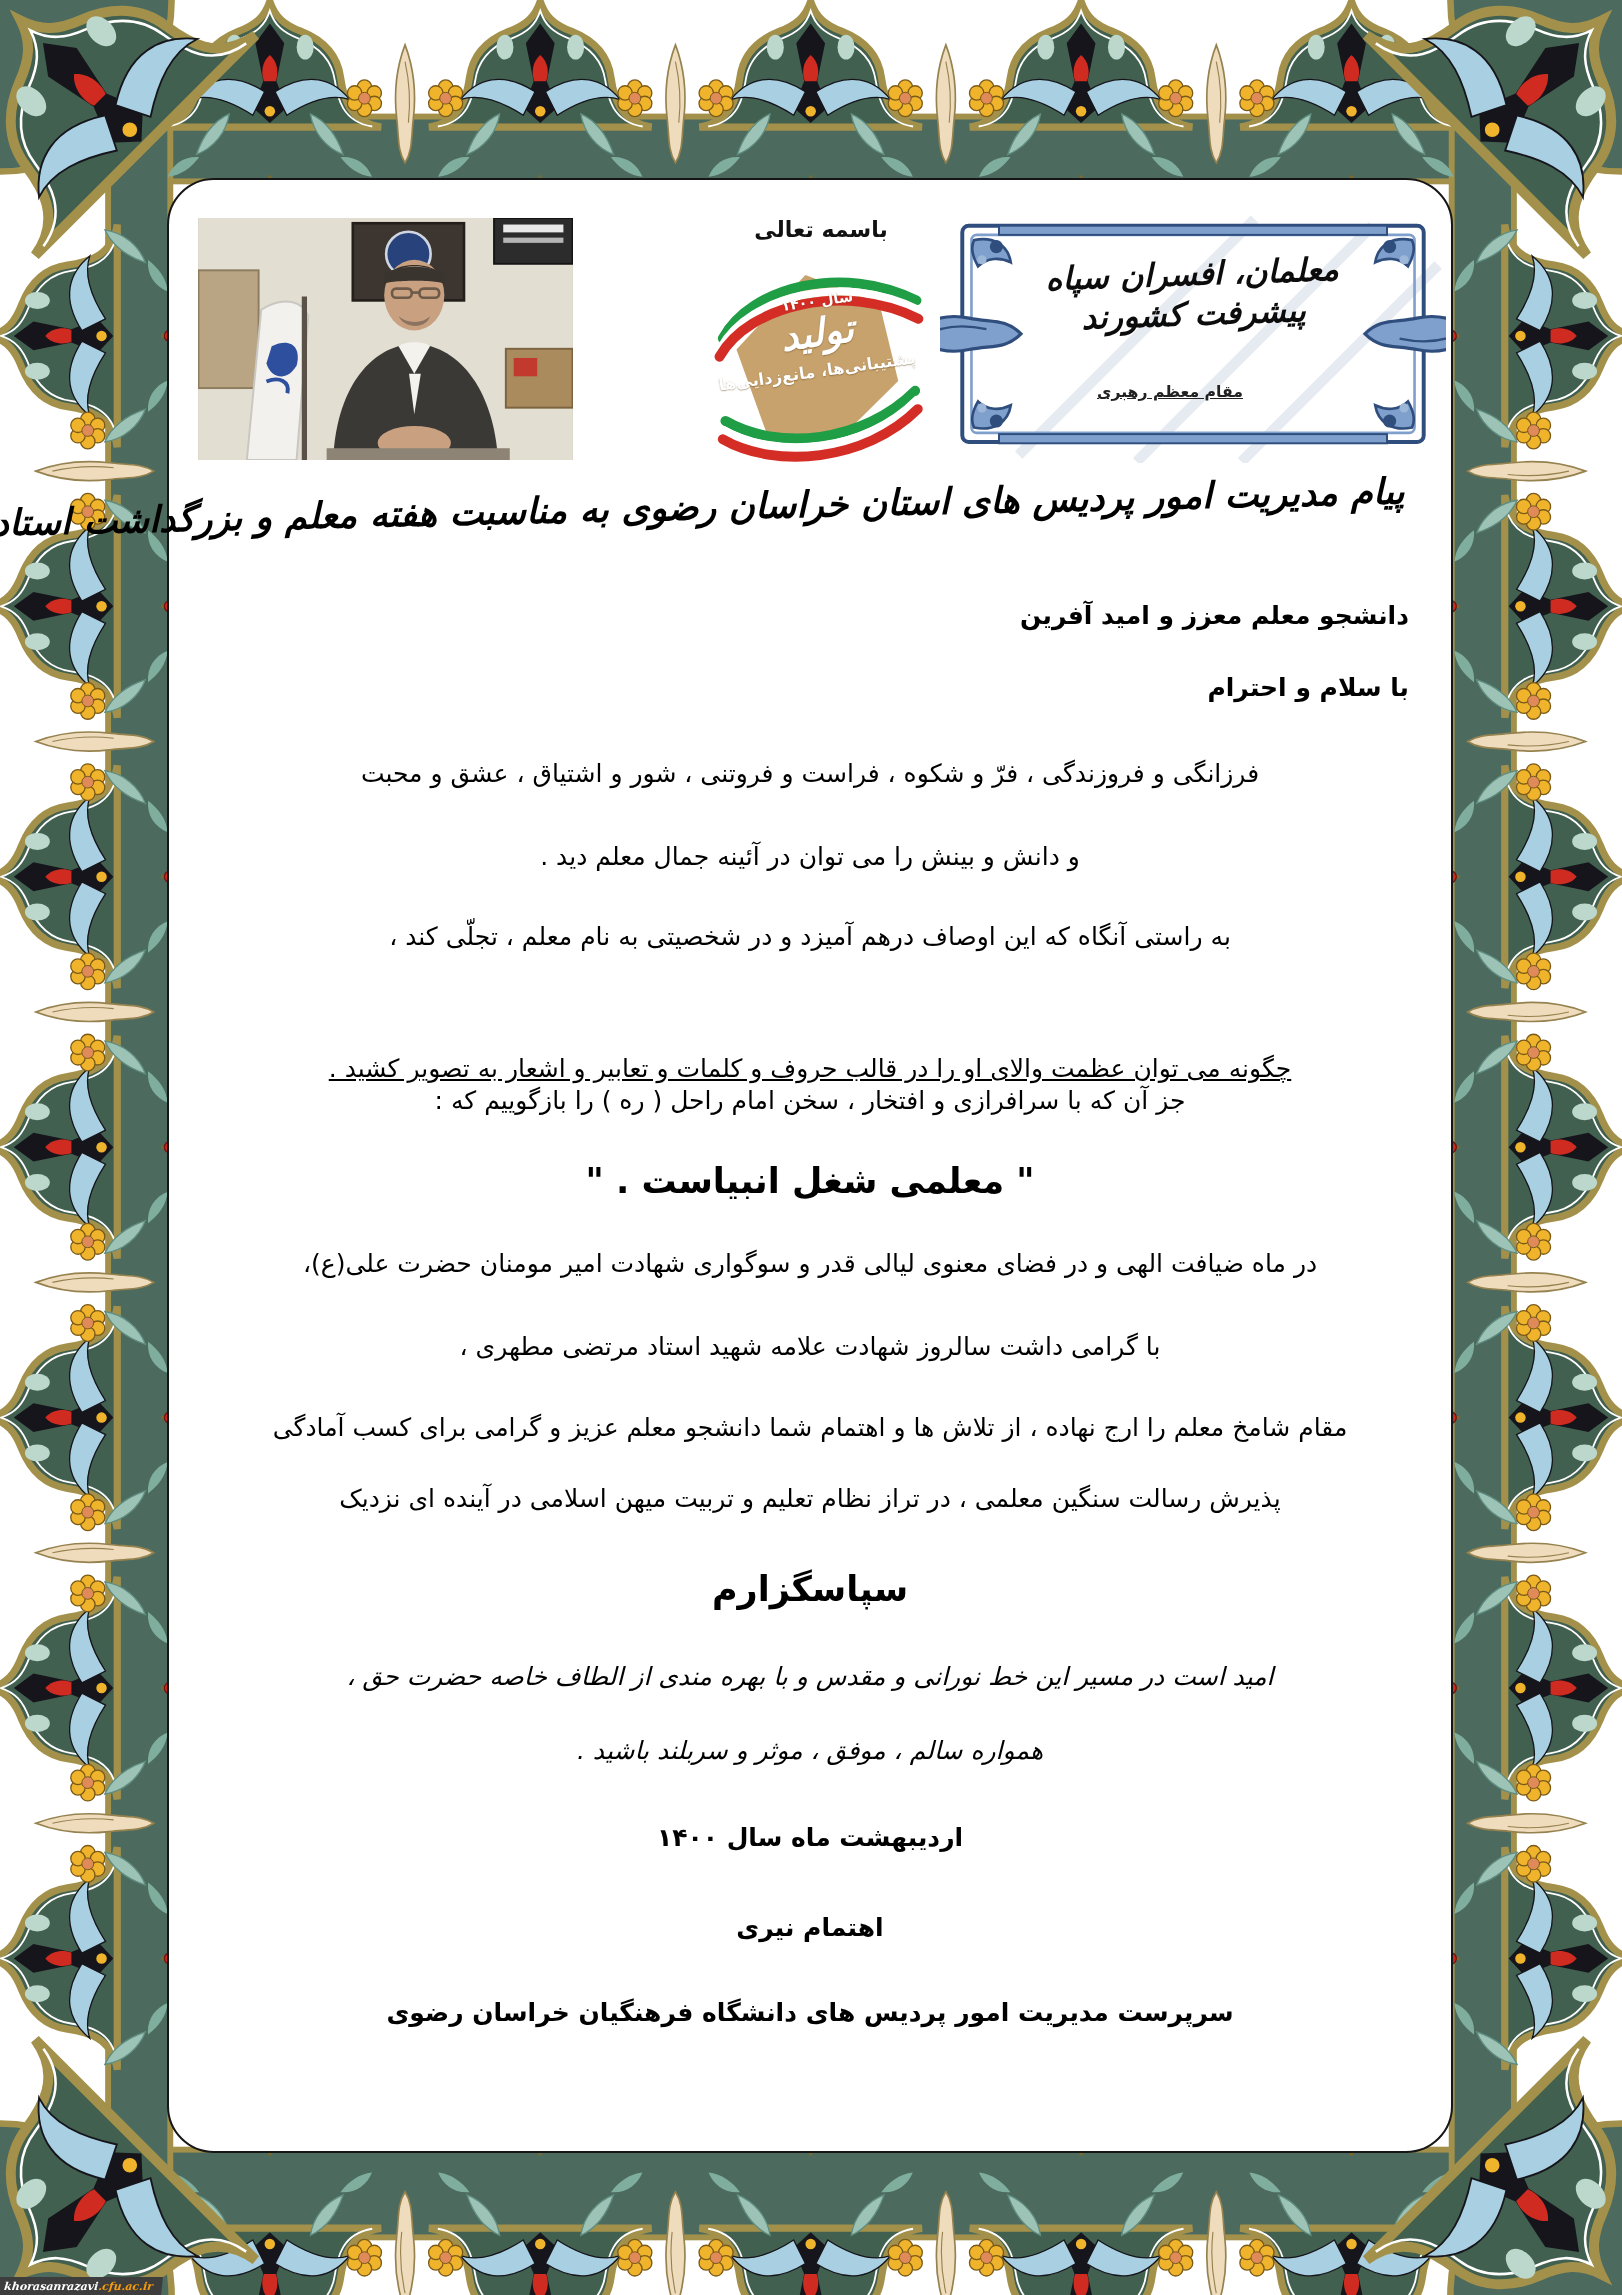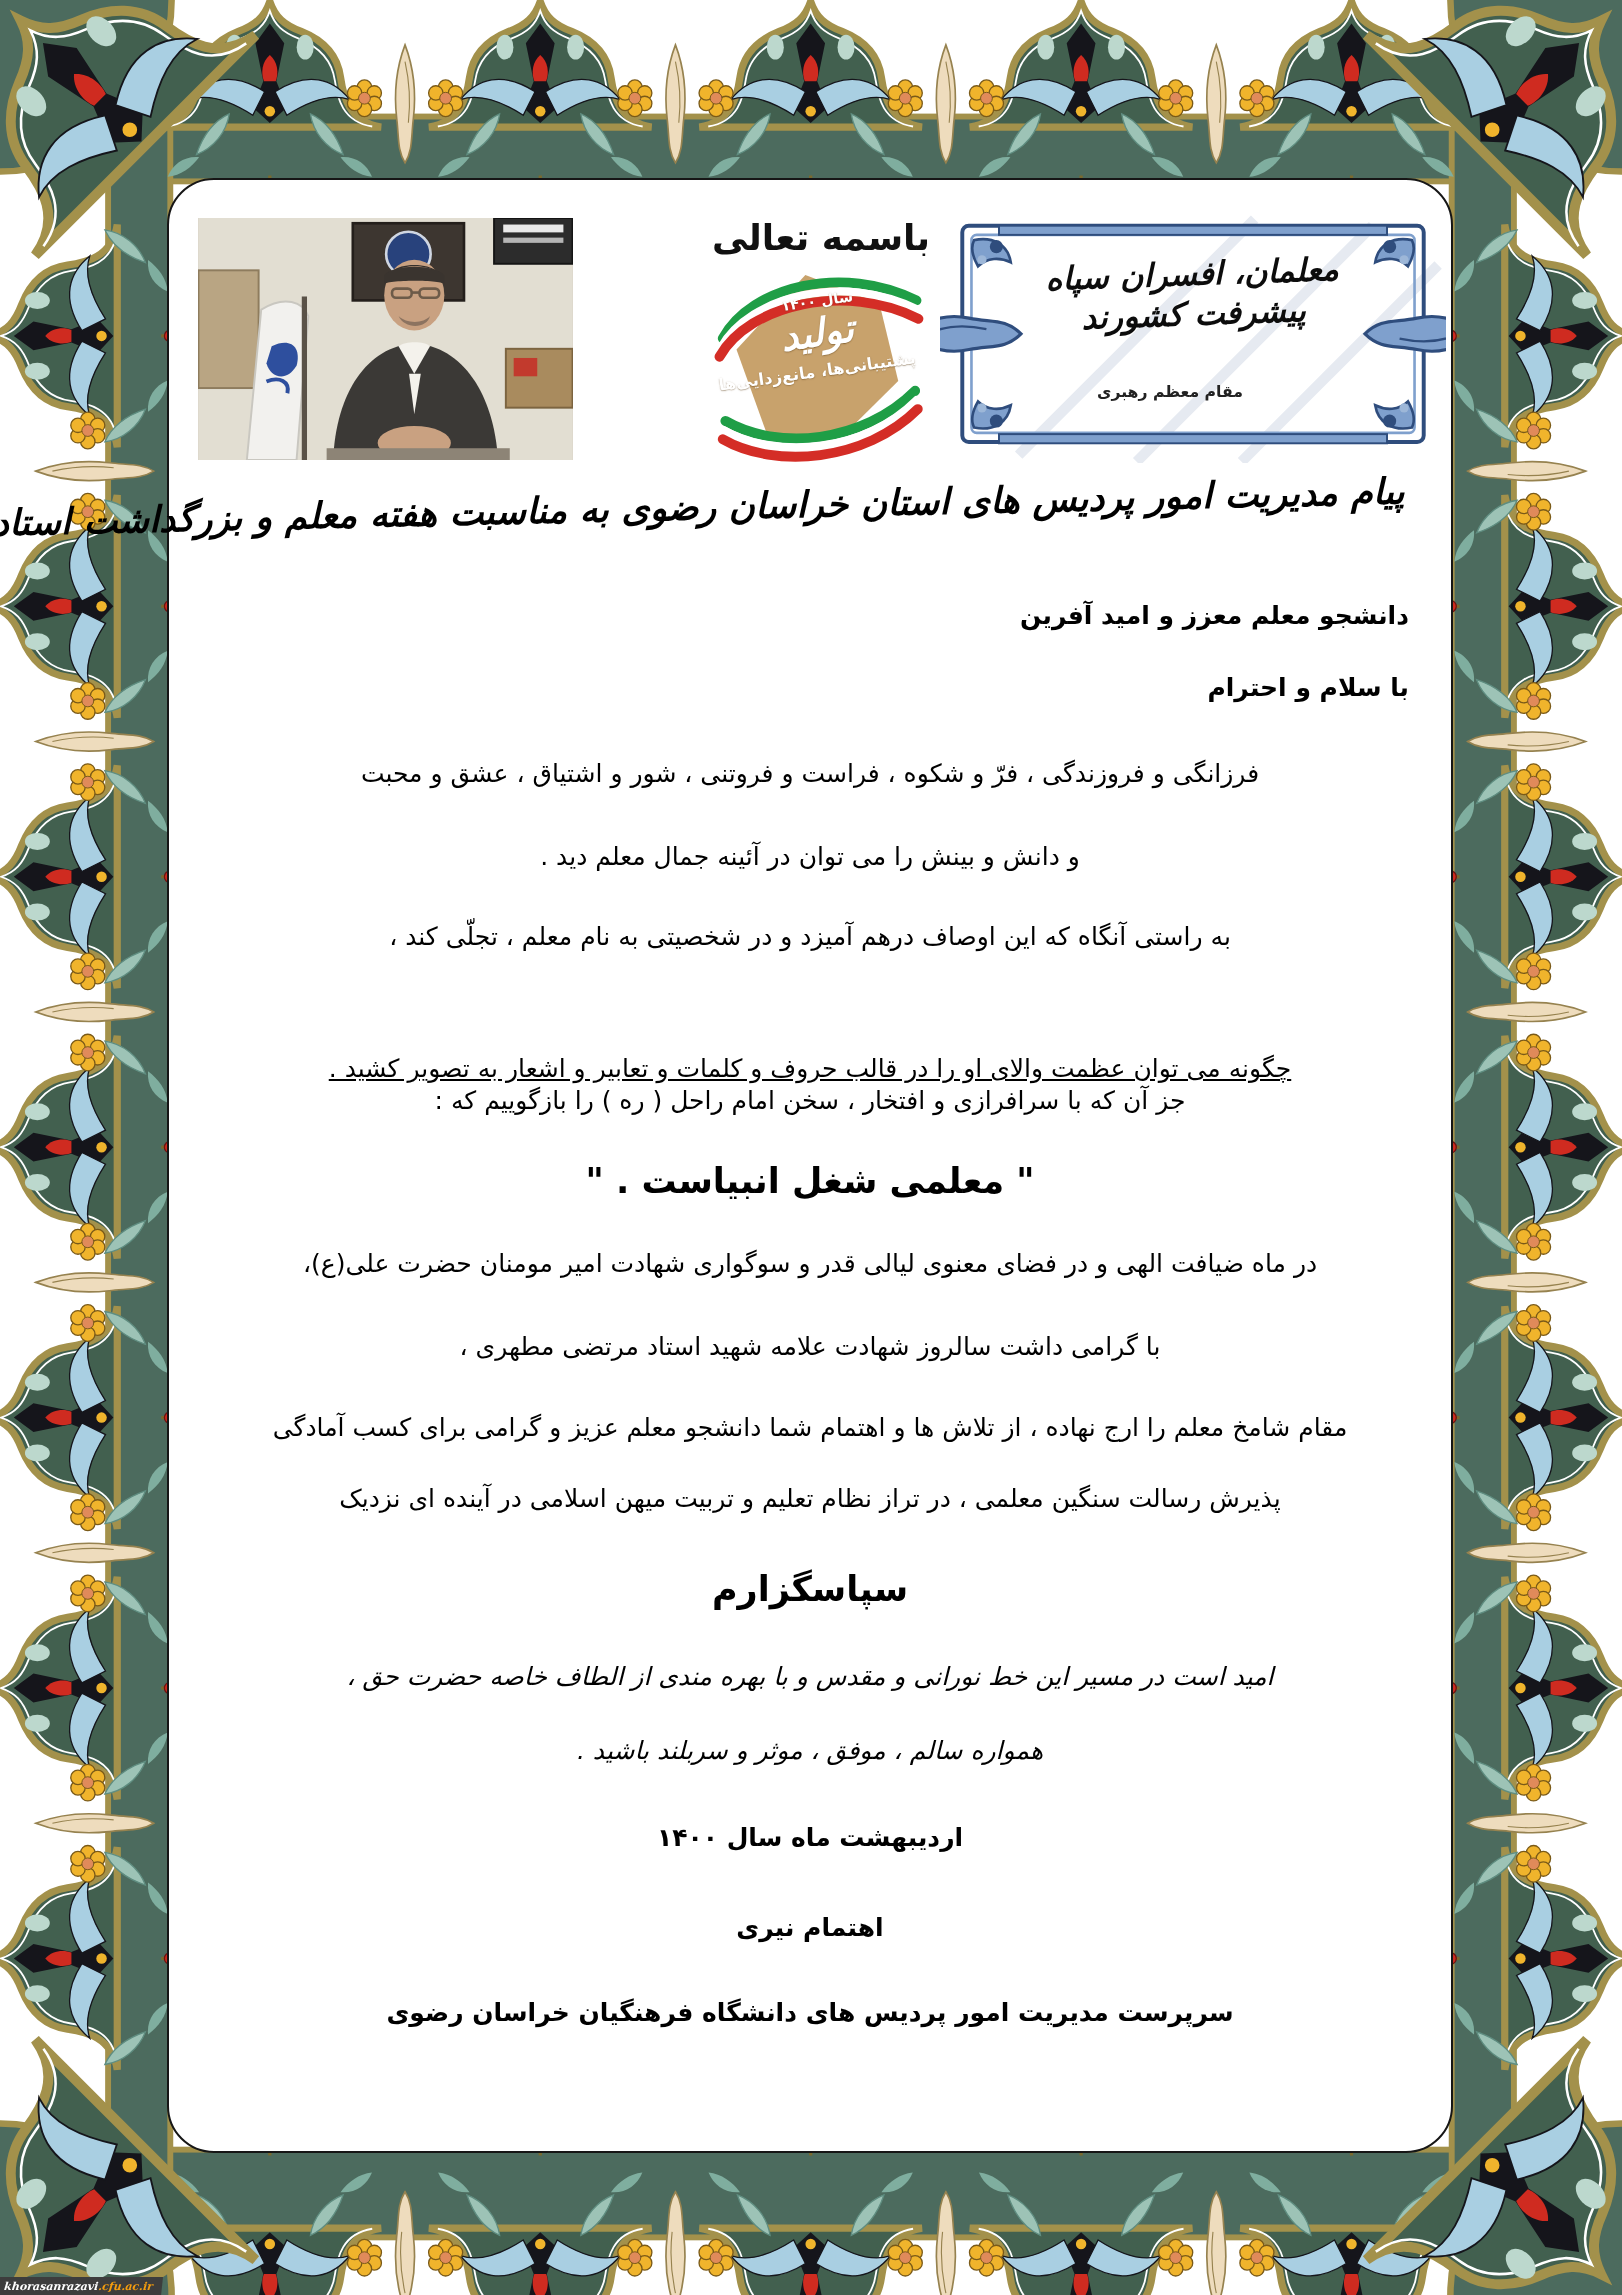--- a/index.html
+++ b/index.html
@@ -9,33 +9,33 @@
   
   #border-svg{position:absolute;left:0;top:0;z-index:1;}
 
   
   .content-box{position:absolute;left:167px;top:178px;width:1286px;height:1975px;
     background:#ffffff;border:2.6px solid #161616;border-radius:47px;z-index:2;box-sizing:border-box;}
 
   
   .photo{position:absolute;left:29px;top:38px;width:375px;height:242px;overflow:hidden;background:#d9d4c9;}
   .bismillah{position:absolute;left:498px;top:37px;width:308px;text-align:center;
-    font-size:36px;font-weight:bold;color:#111;direction:rtl;}
+    font-size:22px;font-weight:bold;color:#111;direction:rtl;}
   .badge-wrap{position:absolute;left:530px;top:72px;width:236px;height:216px;}
   .badge-text{position:absolute;direction:rtl;color:#fff;text-align:center;width:100%;
     text-shadow:0 0.7px 1.3px rgba(90,60,20,.55);transform:rotate(-8deg);}
   .badge-year{top:41px;font-size:14.4px;font-weight:bold;}
   .badge-main{top:58px;font-size:38px;font-weight:bold;font-family:"DejaVu Serif",serif;font-style:italic;}
   .badge-sub{top:110px;font-size:16.4px;font-weight:bold;}
   .quote-frame{position:absolute;left:771px;top:26px;width:506px;height:257px;}
   .qf-text{position:absolute;left:46px;right:46px;top:48px;text-align:center;direction:rtl;
     font-family:"DejaVu Serif",serif;font-style:italic;font-weight:bold;font-size:32px;color:#0c0c0c;
     transform:rotate(-2deg);line-height:1.25;}
   .qf-attrib{position:absolute;left:0;right:46px;top:176px;text-align:center;direction:rtl;
-    font-size:15.7px;font-weight:bold;color:#222;}
+    font-size:15.7px;font-weight:bold;color:#222;text-decoration:underline;}
 
   
   .msg-title{position:absolute;left:46px;right:46px;top:303px;height:72px;text-align:center;direction:rtl;
     font-family:"DejaVu Serif",serif;font-style:italic;font-weight:bold;font-size:36px;color:#000;
     transform:rotate(-1.3deg);white-space:nowrap;}
   .mline{position:absolute;left:42px;right:42px;height:58px;line-height:58px;direction:rtl;
     font-size:25px;color:#000;text-align:center;white-space:nowrap;}
   .mline.b{font-weight:bold;}
   .mline.r{text-align:right;}
   .mline.big{font-size:35px;}

